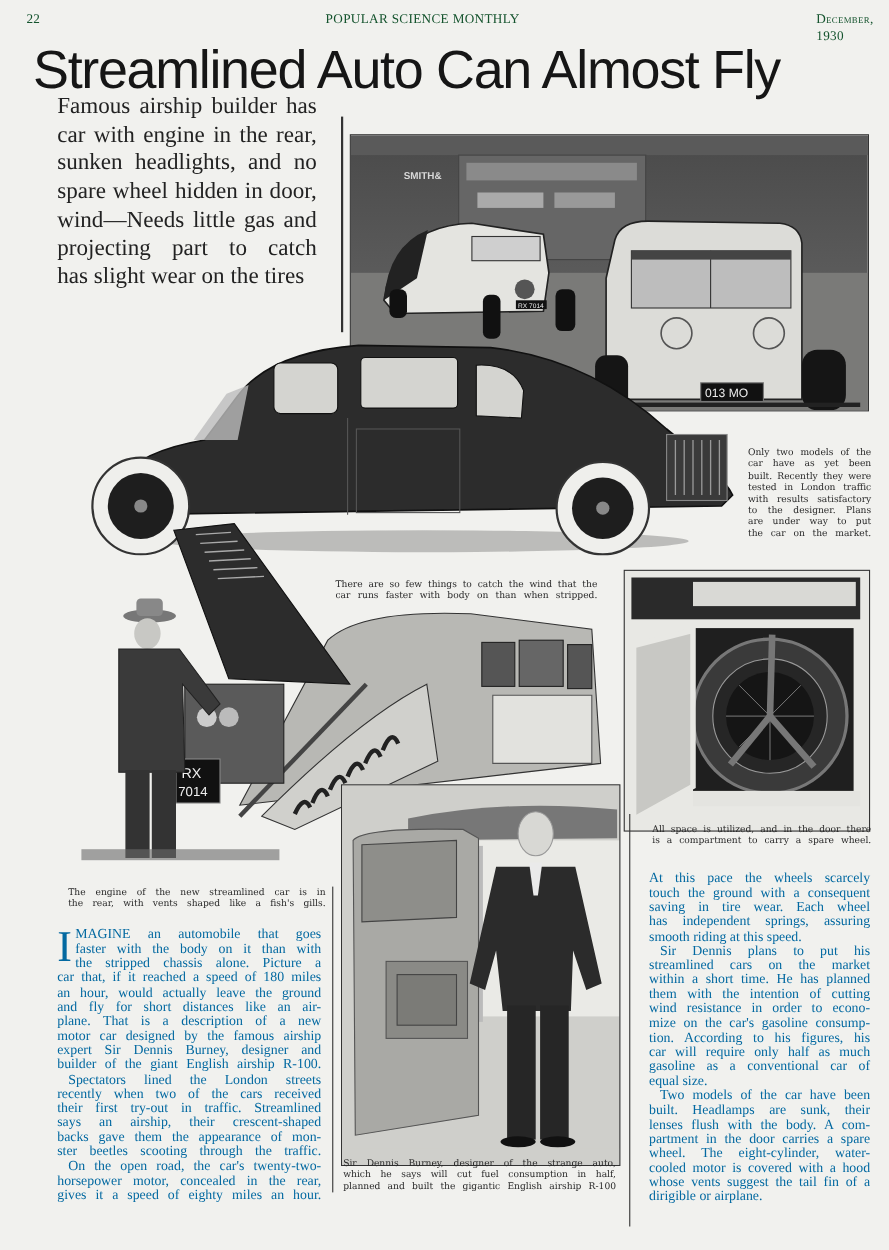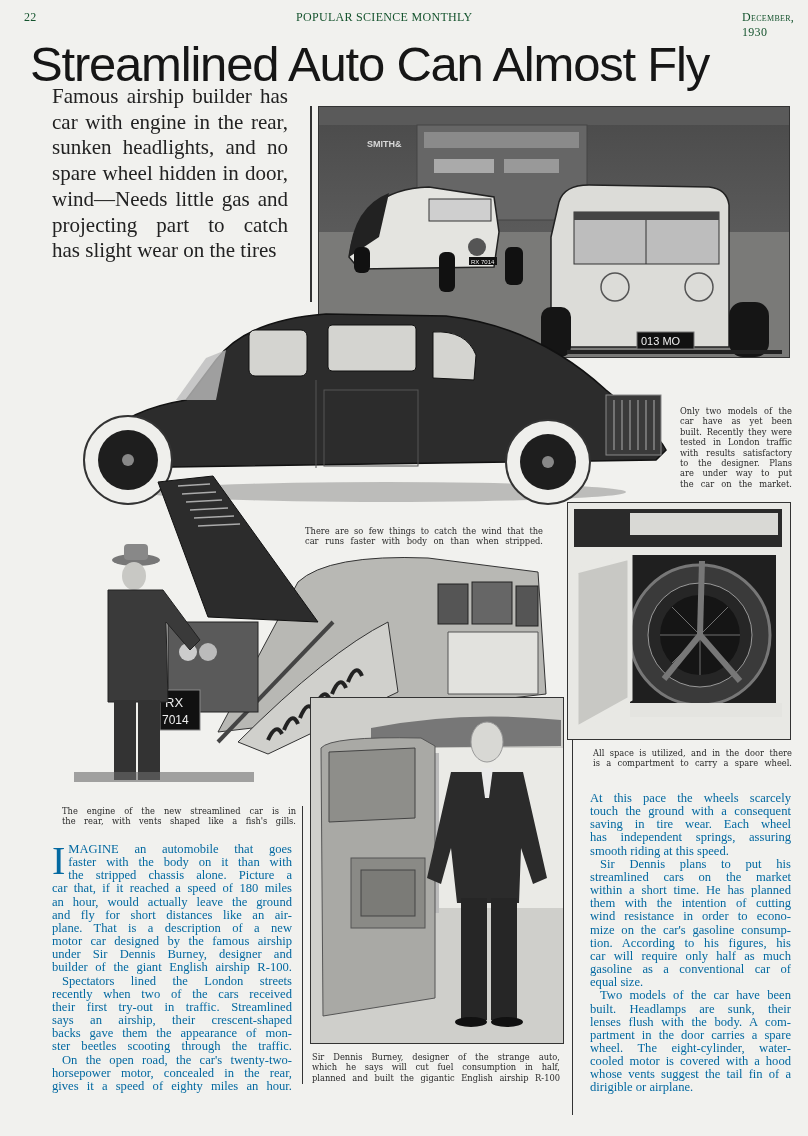--- a/index.html
+++ b/index.html
@@ -12,21 +12,21 @@
   .deck{top:84px;left:52px;width:236px;font-family:"Liberation Serif",serif;font-size:21px;
         line-height:25.7px;text-align:justify;text-align-last:justify;color:#222;}
   .deck span{display:block;}
   .cap{font-family:"DejaVu Serif",serif;font-size:8.3px;line-height:10.4px;color:#2a2a2a;}
   .cap span{display:block;text-align:justify;text-align-last:justify;}
   .body{font-family:"Liberation Serif",serif;font-size:12.6px;line-height:13.15px;color:#0369a1;}
   .body span.l{display:block;text-align:justify;text-align-last:justify;white-space:nowrap;}
   .body span.l.last{text-align-last:left;}
   .body span.l.ind{text-indent:10px;}
   .dropcap{float:left;font-size:40px;line-height:32px;margin:2px 3px 0 0;font-family:"Liberation Serif",serif;}
-  .photo{border:1.5px solid #333;overflow:hidden;}
+  .photo{border:1.5px solid #333;overflow:hidden;margin-top:16px;}
   .frame-line{background:#333;}
 </style>
 </head>
 <body>
 
 <div class="abs runhead" style="left:24px;">22</div>
 <div class="abs runhead" style="left:296px;">POPULAR SCIENCE MONTHLY</div>
 <div class="abs runhead" style="left:706px;font-variant:small-caps;margin-left:36px;">December, 1930</div>
 
 <div class="abs title">Streamlined Auto Can Almost Fly</div>
@@ -245,21 +245,21 @@
 <div class="abs body" style="left:52px;top:843px;width:240px;">
   <span class="dropcap">I</span>
   <span class="l">MAGINE an automobile that goes</span>
   <span class="l">faster with the body on it than with</span>
   <span class="l">the stripped chassis alone. Picture a</span>
   <span class="l">car that, if it reached a speed of 180 miles</span>
   <span class="l">an hour, would actually leave the ground</span>
   <span class="l">and fly for short distances like an air-</span>
   <span class="l">plane. That is a description of a new</span>
   <span class="l">motor car designed by the famous airship</span>
-  <span class="l">under Sir Dennis Burney, designer and</span>
+  <span class="l">expert Sir Dennis Burney, designer and</span>
   <span class="l">builder of the giant English airship R-100.</span>
   <span class="l ind">Spectators lined the London streets</span>
   <span class="l">recently when two of the cars received</span>
   <span class="l">their first try-out in traffic. Streamlined</span>
   <span class="l">says an airship, their crescent-shaped</span>
   <span class="l">backs gave them the appearance of mon-</span>
   <span class="l">ster beetles scooting through the traffic.</span>
   <span class="l ind">On the open road, the car's twenty-two-</span>
   <span class="l">horsepower motor, concealed in the rear,</span>
   <span class="l">gives it a speed of eighty miles an hour.</span>

